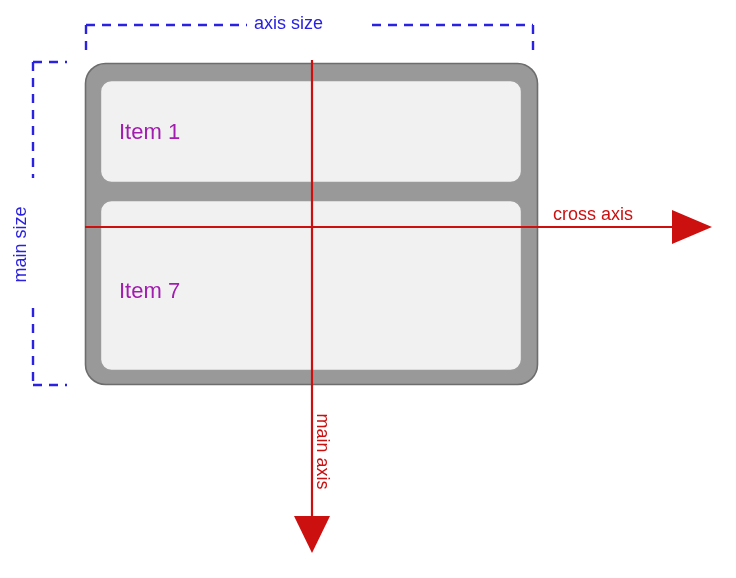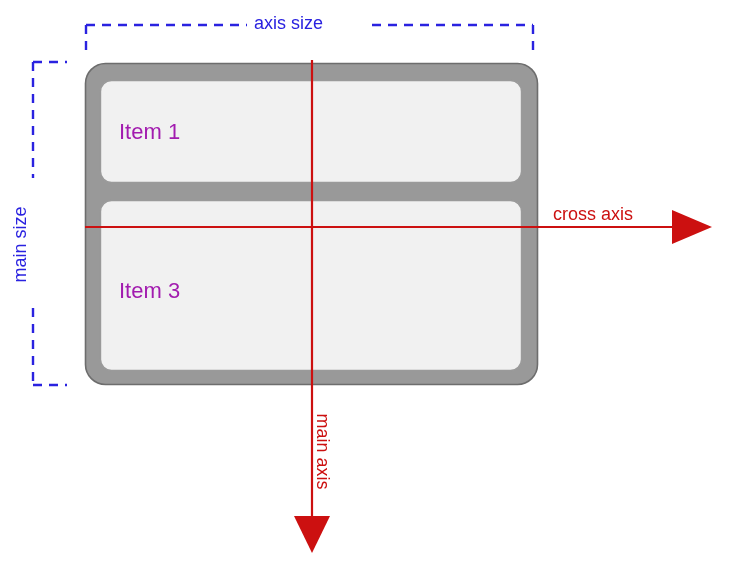--- a/index.html
+++ b/index.html
@@ -113,21 +113,21 @@
 
     <g>
       <line x1="312" y1="60" x2="312" y2="518" stroke="#cc1010" stroke-width="2.2"></line>
       <polygon points="294,516 330,516 312,553" fill="#cc1010"></polygon>
     </g>
 
   </svg>
 
   <div class="flex-label" id="item1-label">Item 1</div>
 
-  <div class="flex-label" id="item2-label">Item 3</div>
+  <div class="flex-label" id="item2-label">Item 7</div>
 
   <div class="flex-label blue-label" id="cross-size-label">axis size</div>
 
   <div class="flex-label blue-label" id="main-size-label">main size</div>
 
   <div class="flex-label red-label" id="cross-axis-label">cross axis</div>
 
   <div class="flex-label red-label" id="main-axis-label">main axis</div>
 
 </div>

